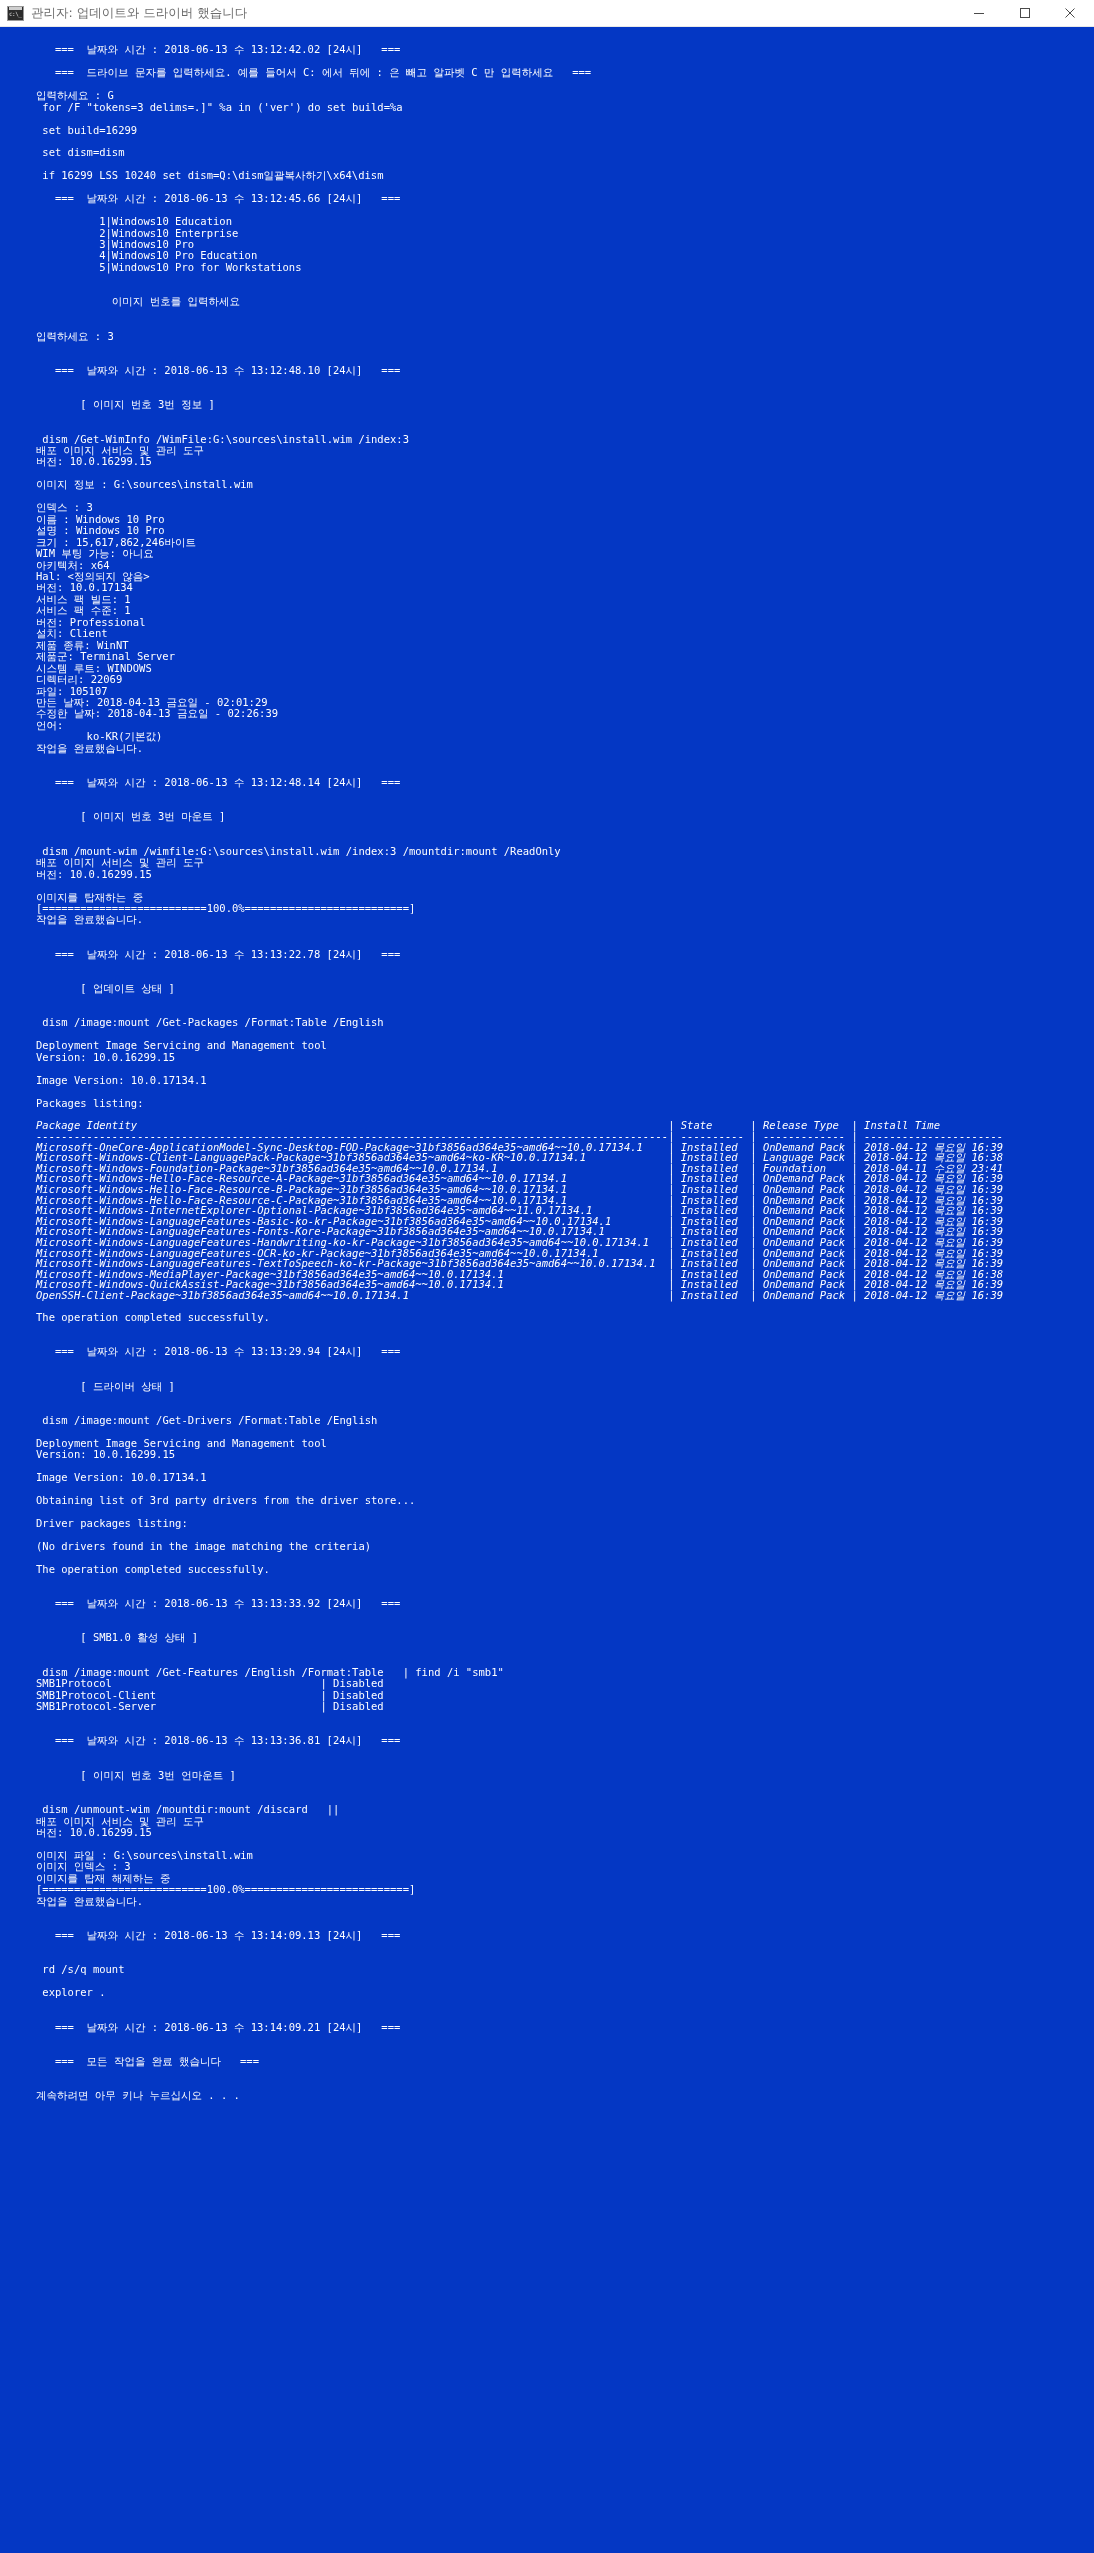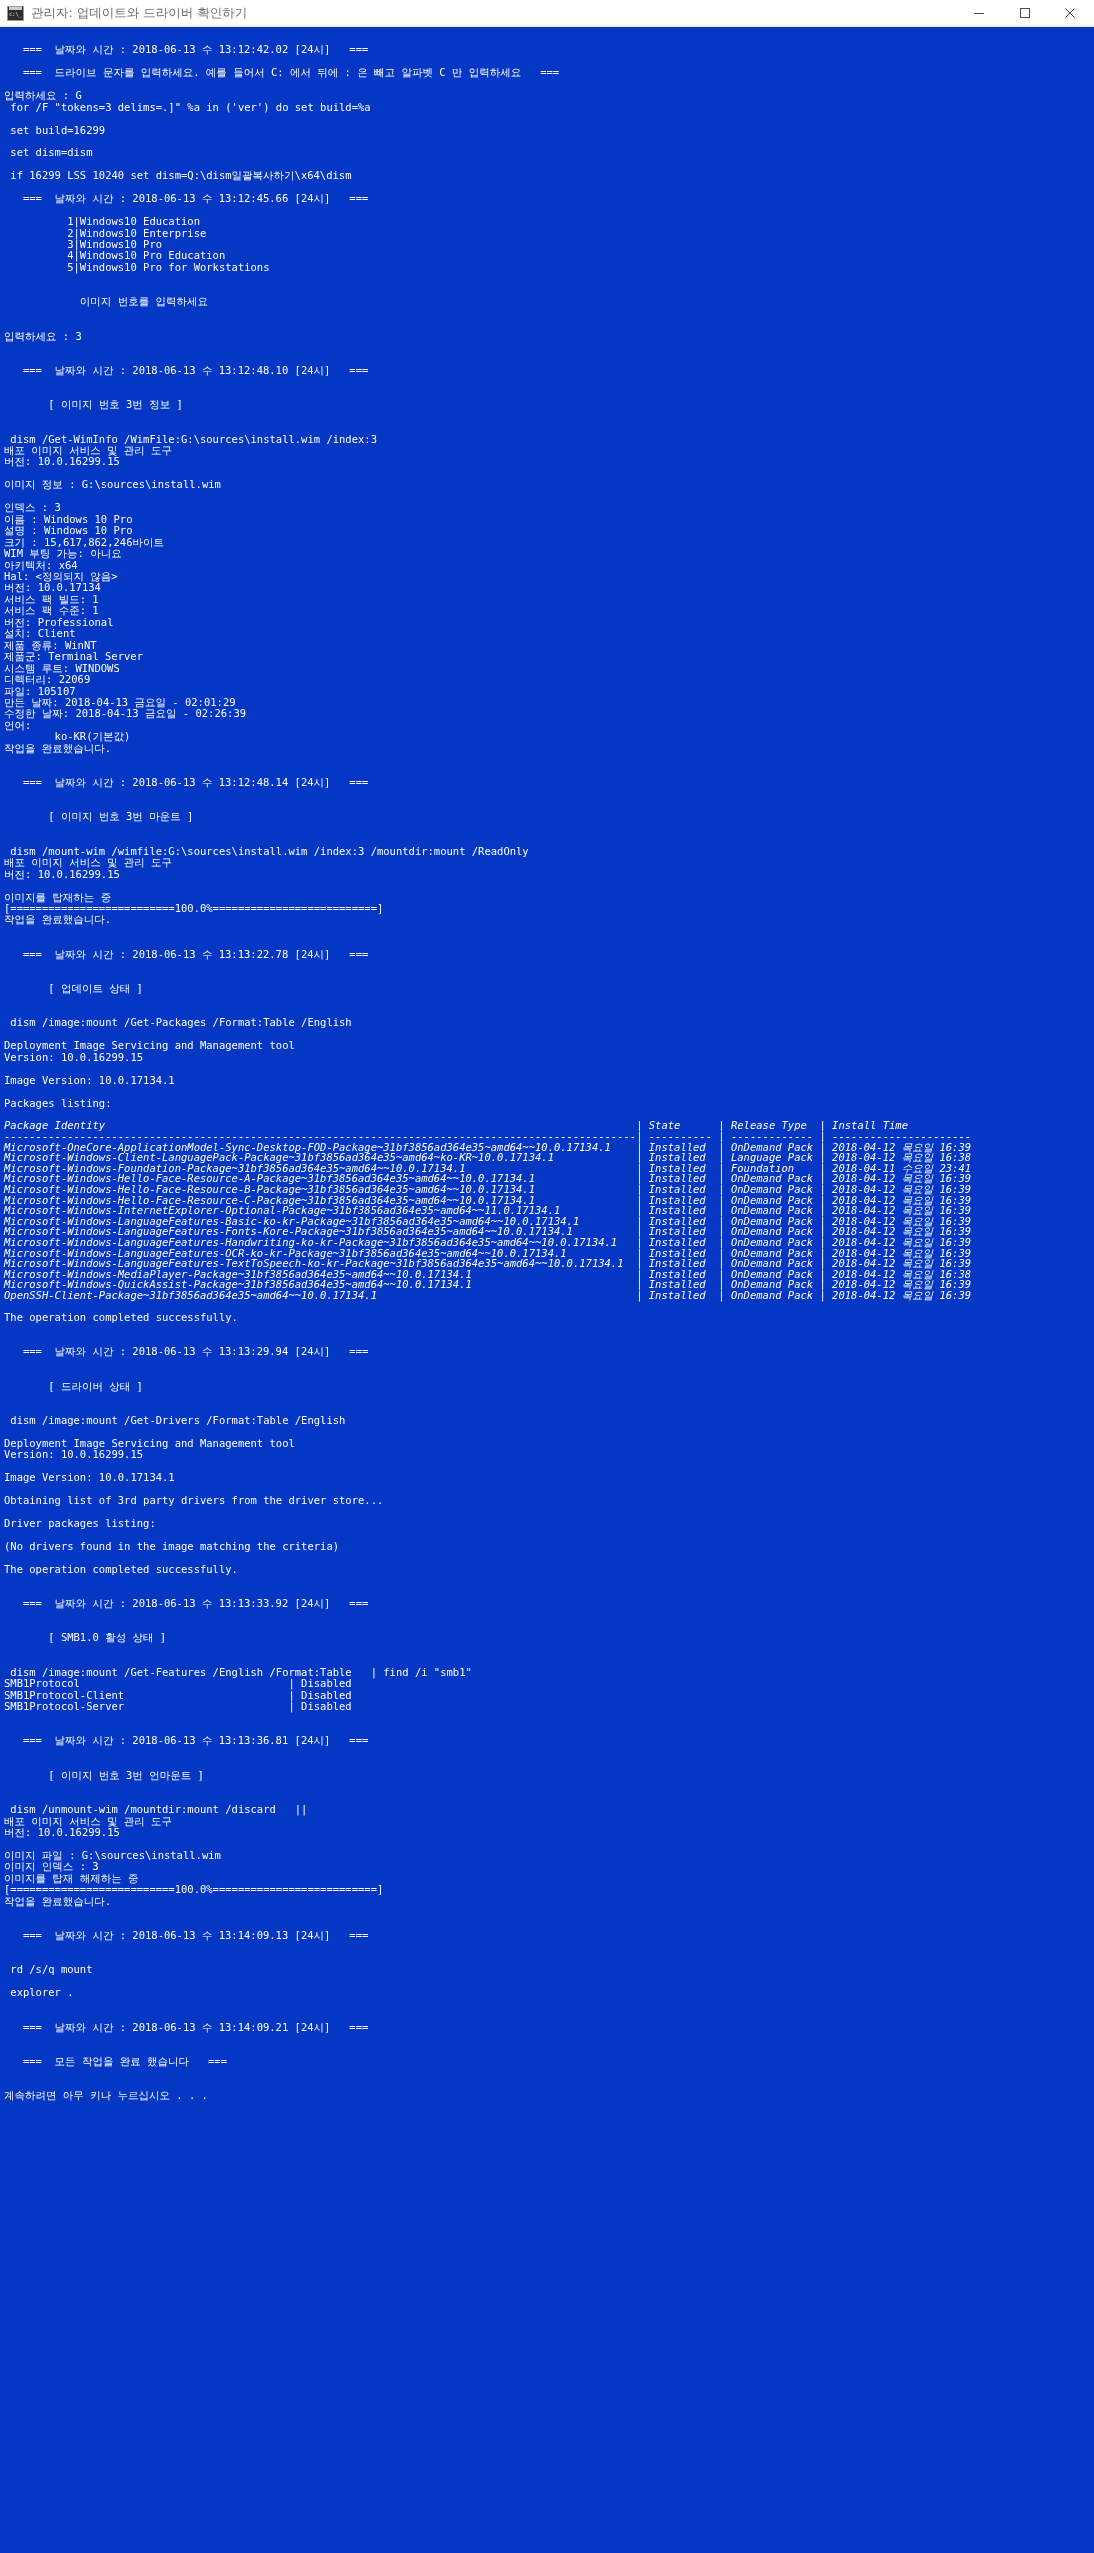--- a/index.html
+++ b/index.html
@@ -82,34 +82,35 @@
     flex: 1 1 auto;
     background: #0437c4;
     color: #ffffff;
     font-family: "DejaVu Sans Mono", "Liberation Mono", monospace;
     font-size: 10.5px;
     line-height: 11.45px;
     letter-spacing: 0px;
     white-space: pre;
     padding: 6px 0 0 4px;
     overflow: hidden;
+    margin-left: 32px;
   }
   .ln { white-space: pre; min-height: 11.45px; }
   .ln.blank { height: 11.45px; }
   .tight { line-height: 10.6px; min-height: 10.6px; font-style: italic; }
   #console-wrap { position: relative; }
 </style>
 </head>
 <body>
 
 <div id="window">
 
   <div id="titlebar">
     <div id="titlebar-icon"></div>
-    <div id="titlebar-text">관리자: 업데이트와 드라이버 확인하기</div>
+    <div id="titlebar-text">관리자: 업데이트와 드라이버 했습니다</div>
     <div id="titlebar-spacer"></div>
     <div class="winbtn" id="btn-min">
       <svg width="12" height="12" viewBox="0 0 12 12" aria-hidden="true">
         <line x1="1" y1="6.5" x2="11" y2="6.5" stroke="#4a4a4a" stroke-width="1"></line>
       </svg>
     </div>
     <div class="winbtn" id="btn-max">
       <svg width="12" height="12" viewBox="0 0 12 12" aria-hidden="true">
         <rect x="1.5" y="1.5" width="9" height="9" fill="none" stroke="#4a4a4a" stroke-width="1"></rect>
       </svg>

